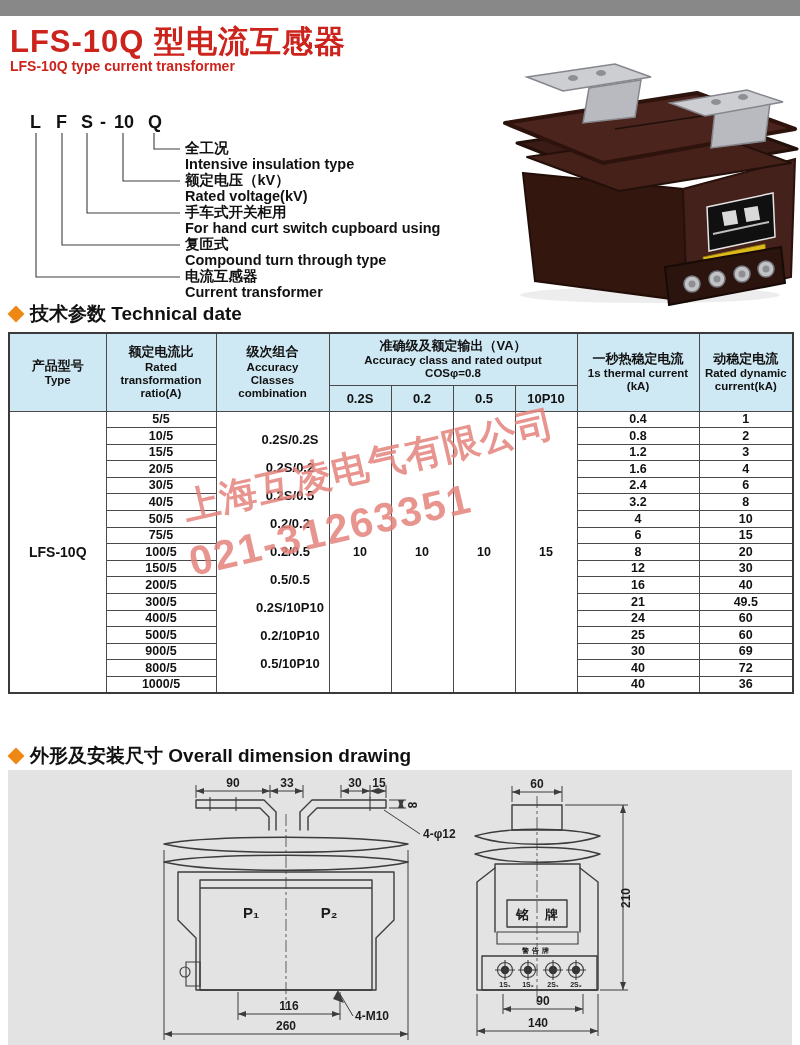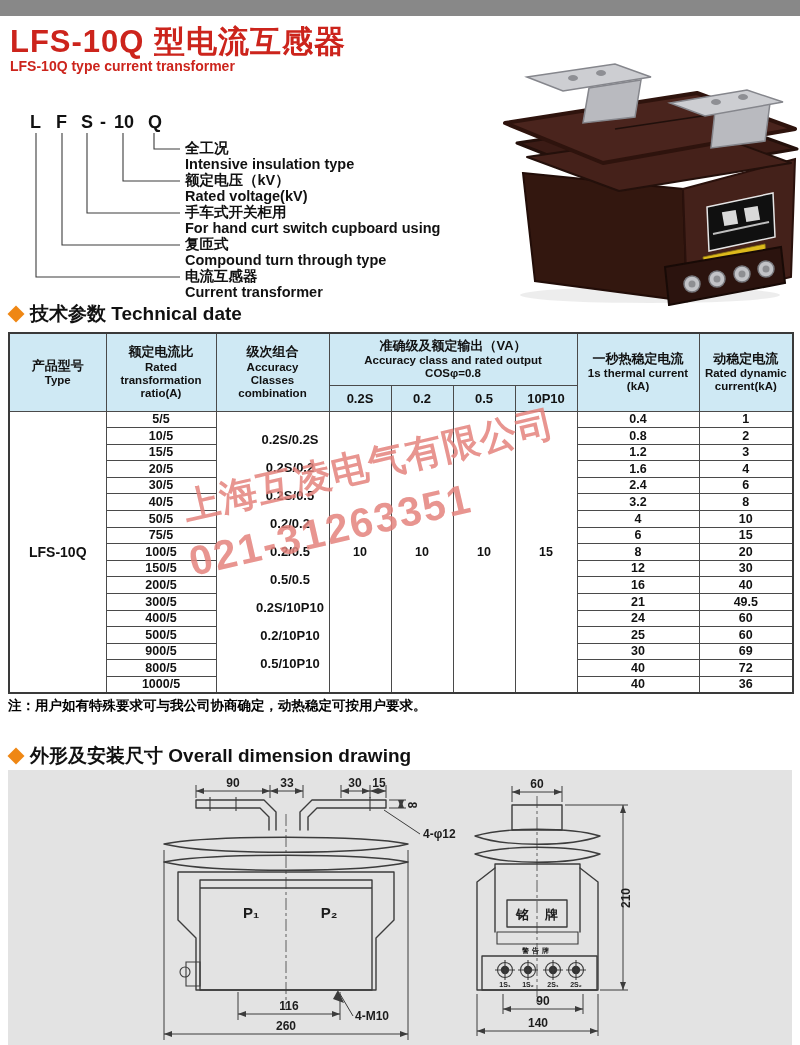--- a/index.html
+++ b/index.html
@@ -287,21 +287,20 @@
         </tr>
     </tbody>
   </table>
 
   <div class="watermark">
     <div class="w1">上海互凌电气有限公司</div>
     <div class="w2">021-31263351</div>
   </div>
 
   <div class="note">
-    <div class="nzh">注：用户如有特殊要求可与我公司协商确定，动热稳定可按用户要求。</div>
   </div>
 
   <div class="sec" id="sec3">
     <span class="dia"></span><span>外形及安装尺寸</span>&nbsp;<span>Overall dimension drawing</span>
   </div>
 
   <div class="panel"></div>
 
   <svg style="position:absolute;left:148px;top:756px" width="322" height="282" viewBox="0 0 322 282">
     <defs>

